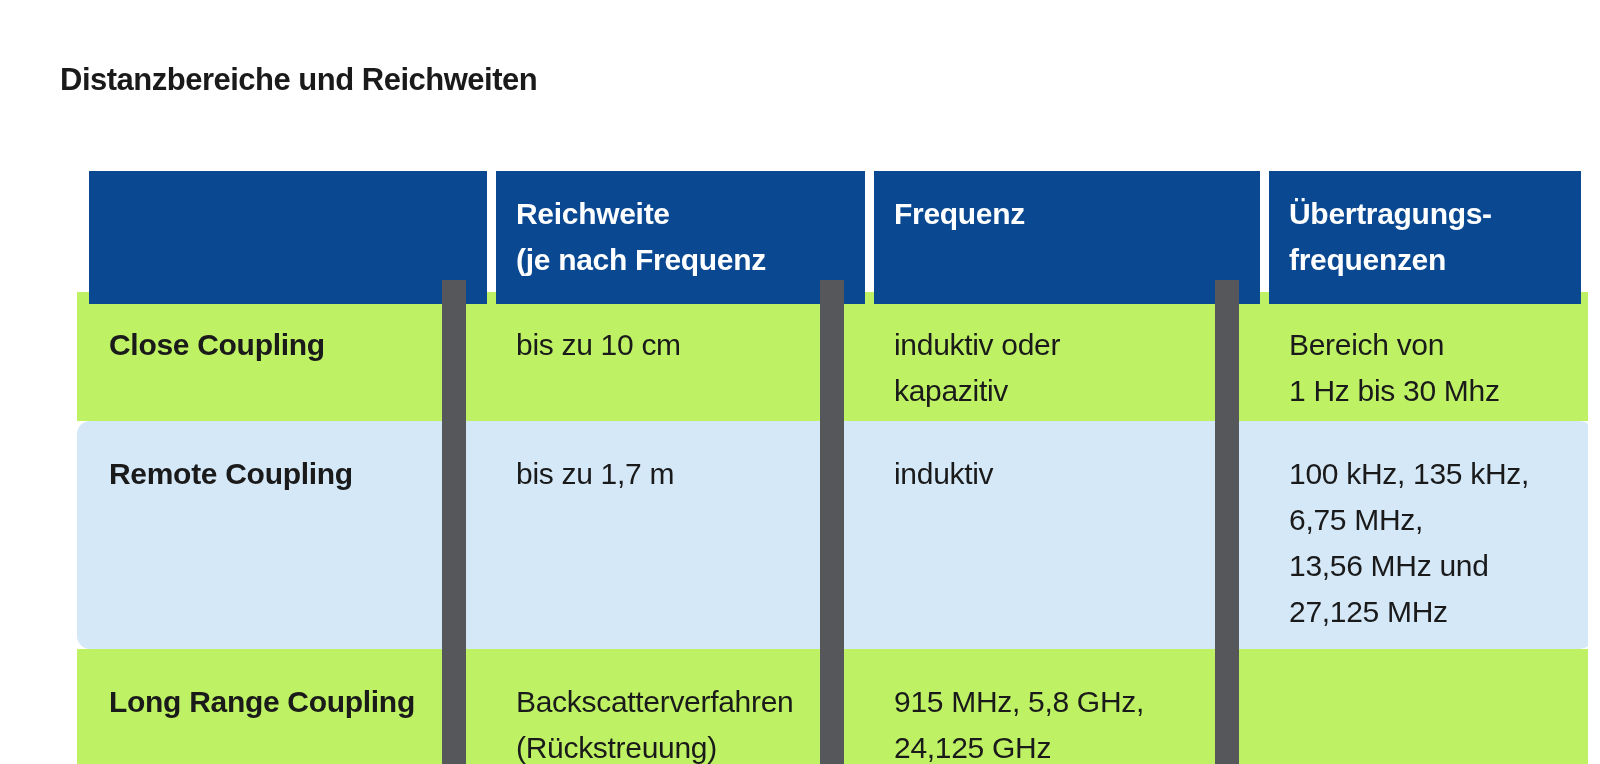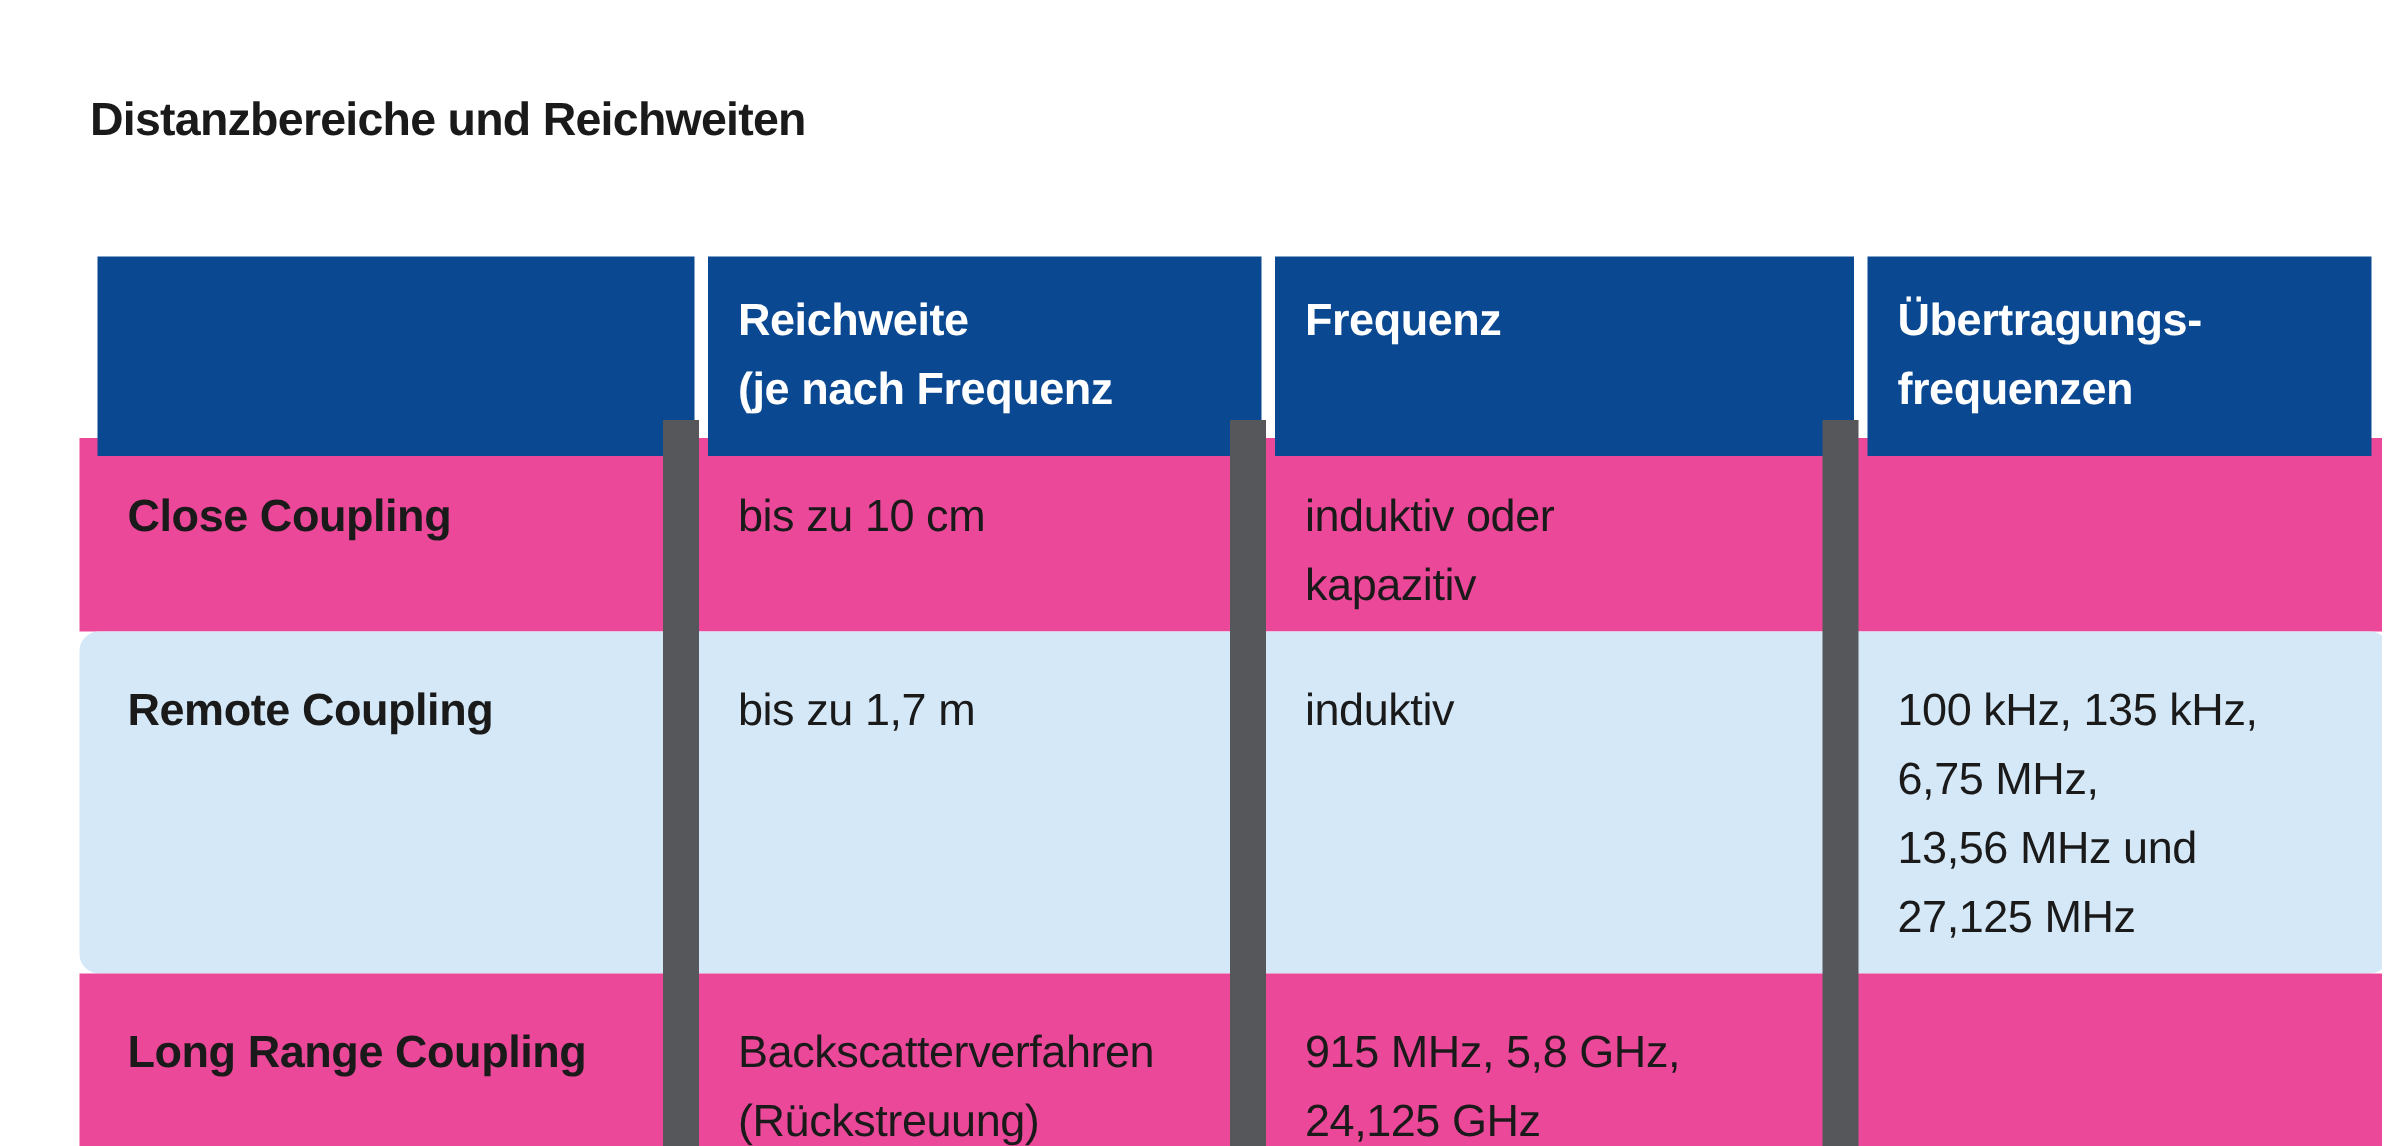--- a/index.html
+++ b/index.html
@@ -17,31 +17,32 @@
   .page{position:relative;width:1600px;height:764px;background:#ffffff;overflow:hidden;}
   .title{
     position:absolute;left:24px;top:26px;
     font-size:31px;font-weight:bold;letter-spacing:-0.5px;color:var(--text,#1a1a1a);
   }
   .table{position:absolute;left:17px;top:123px;width:1564px;}
   .grid-row{
     display:grid;
     grid-template-columns:398px 369px 386px 1fr;
     column-gap:9px;
+    margin-left:24px;
   }
   .thead{height:133px;}
   .th{
     background:var(--header-bg,#0a4892);
     color:var(--header-text,#ffffff);
     font-size:30px;font-weight:bold;letter-spacing:-0.3px;
     line-height:46px;padding:20px 18px 0 20px;
     white-space:pre-line;
     height:133px;
   }
-  .tr{background:#ec4899;}
+  .tr{background:#bef264;}
   .tr.alt{background:var(--row-alt-bg,#d5e8f8);border-radius:13px;}
   .row-1{height:129px;}
   .row-2{height:228px;}
   .row-3{height:126px;}
   .td{
     font-size:30px;line-height:46px;letter-spacing:-0.3px;
     padding:18px 18px 0 20px;
     white-space:pre-line;
   }
   .td.label{font-weight:bold;}
@@ -74,20 +75,22 @@
       <div class="th">Frequenz</div>
       <div class="th">Übertragungs-
 frequenzen</div>
     </div>
 
     <div class="grid-row tr row-1">
       <div class="td label">Close Coupling</div>
       <div class="td">bis zu 10 cm</div>
       <div class="td">induktiv oder
 kapazitiv</div>
+      <div class="td">Bereich von
+1 Hz bis 30 Mhz</div>
     </div>
 
     <div class="grid-row tr alt row-2">
       <div class="td label">Remote Coupling</div>
       <div class="td">bis zu 1,7 m</div>
       <div class="td">induktiv</div>
       <div class="td">100 kHz, 135 kHz,
 6,75 MHz,
 13,56 MHz und
 27,125 MHz</div>

